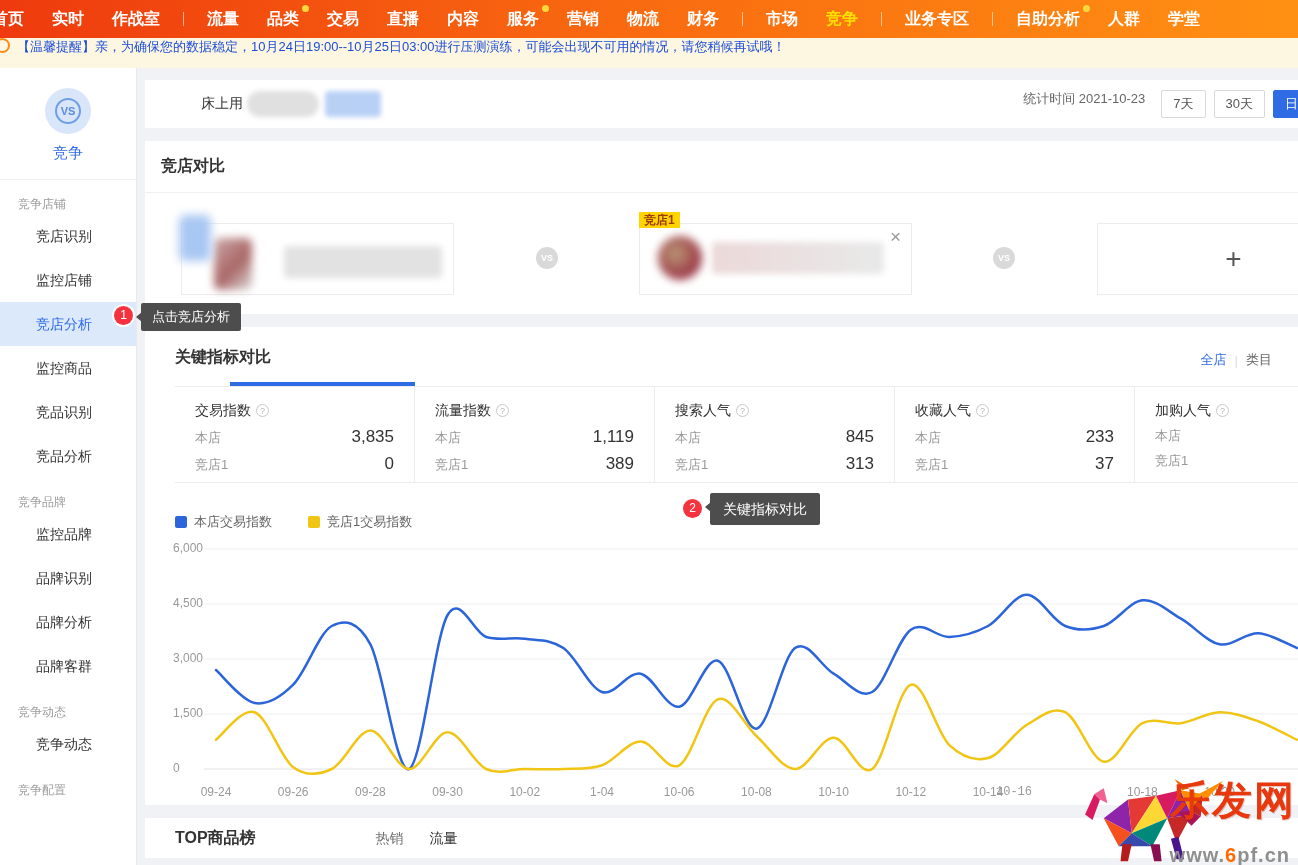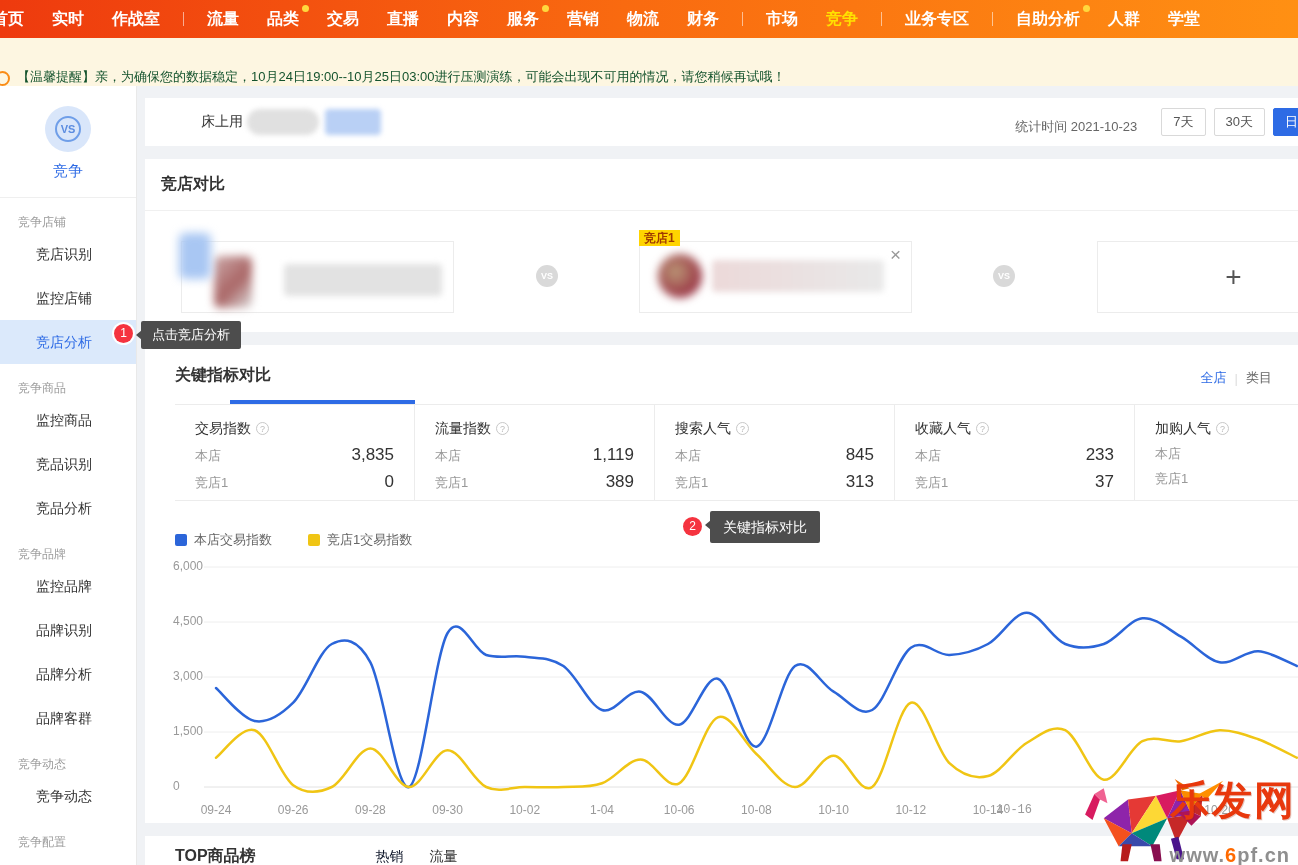--- a/index.html
+++ b/index.html
@@ -10,21 +10,21 @@
   .topnav{display:flex;align-items:center;height:38px;overflow:hidden;
     background:linear-gradient(90deg,#ee3a0e 0%,#f96a10 48%,#ff9013 100%)}
   .nav-item{position:relative;color:#fff;font-size:16px;font-weight:bold;line-height:38px;
     padding:0 14px;white-space:nowrap;cursor:pointer;text-decoration:none}
   .nav-item:first-child{margin-left:-22px}
   .nav-item.active{color:#ffe100}
   .nav-dot{position:absolute;top:5px;right:4px;width:7px;height:7px;border-radius:50%;background:#ffd83d}
   .nav-divider{width:1px;height:14px;background:rgba(255,255,255,.55);margin:0 9px;flex:none}
 
   
-  .notice{display:flex;align-items:flex-end;height:48px;background:#fdf6e1;color:#14532d;
+  .notice{display:flex;align-items:flex-start;height:30px;background:#fdf6e1;color:#1d4ed8;
     font-size:13px;gap:7px;overflow:hidden}
   .notice-icon{width:15px;height:15px;border:2px solid #fa8c16;border-radius:50%;margin-left:-5px;flex:none}
 
   
   .layout{display:flex;height:797px}
   .sidebar{width:137px;flex:none;background:#fff;border-right:1px solid #e9e9e9;overflow:visible;position:relative;z-index:30}
   .sb-top{text-align:center;padding:20px 0 16px;border-bottom:1px solid #efefef}
   .vs-avatar{width:46px;height:46px;margin:0 auto;border-radius:50%;background:#d9e6fa;
     display:flex;align-items:center;justify-content:center}
   .vs-avatar i{width:26px;height:26px;border:2px solid #6f9ee8;border-radius:50%;color:#5b8ce0;
@@ -44,21 +44,21 @@
   .sb-item .step-tip{left:calc(100% + 5px);top:1px}
 
   .main{flex:1;padding:12px 0 0 8px;overflow:hidden;position:relative}
 
   
   .mhead{display:flex;align-items:center;height:48px;background:#fff;padding-left:56px}
   .store-name{font-size:14px;color:#333;white-space:nowrap}
   .redact{display:inline-block;border-radius:13px;filter:blur(2.5px)}
   .r-gray{width:72px;height:26px;background:#e0e0e0;margin-left:4px}
   .r-blue{width:56px;height:26px;background:#b9d0f5;border-radius:4px;margin-left:6px}
-  .mhead-right{margin-left:auto;display:flex;align-items:flex-end;gap:8px}
+  .mhead-right{margin-left:auto;display:flex;align-items:flex-start;}
   .stat-time{color:#666;font-size:13px;margin-right:16px;white-space:nowrap}
   .btn{font-size:13px;color:#555;background:#fff;border:1px solid #d9d9d9;border-radius:2px;
     padding:4px 11px;cursor:pointer;white-space:nowrap}
   .btn.primary{background:#2e6be5;border-color:#2e6be5;color:#fff;margin-right:-12px}
 
   
   .card{background:#fff;margin-top:13px;position:relative}
   .card-title{font-size:16px;font-weight:bold;color:#333}
 
   .c1-head{padding:15px 16px;border-bottom:1px solid #f0f0f0}
@@ -109,21 +109,21 @@
 
   .chart{position:relative;height:264px;margin:12px 0 0 20px}
   .ylab{position:absolute;left:8px;font-size:12px;color:#999}
   .chart-svg{position:absolute;left:39px;top:8px;width:calc(100% - 39px);height:220px;overflow:visible}
   .xlab{position:absolute;top:244px;font-size:12px;color:#999;transform:translateX(-50%);white-space:nowrap}
 
   
   .c3{padding:10px 30px;height:40px;display:flex;align-items:baseline}
   .c3-tabs{display:flex;gap:26px;margin-left:120px;font-size:14px}
   .c3-tab{color:#333;cursor:pointer}
-  .c3-tab.active{color:#0f172a}
+  .c3-tab.active{color:#737373}
 
   
   .watermark{position:absolute;right:0;top:778px;width:218px;height:87px;z-index:60;pointer-events:none}
   .bull{position:absolute;left:0;bottom:2px;width:152px;height:84px}
   .wm-name{position:absolute;right:2px;top:0;font-family:"DejaVu Serif","Liberation Serif",serif;
     font-size:40px;font-weight:900;color:#e8380d;letter-spacing:2px;line-height:44px;
     text-shadow:1px 1px 0 rgba(150,30,0,.25)}
   .wm-url{position:absolute;right:8px;top:66px;font-size:20px;font-weight:bold;color:#8f8f8f;letter-spacing:1px}
   .wm-url .orange{color:#ff6a00}
 </style>
@@ -166,21 +166,20 @@
       <div class="vs-avatar">
           <i>VS</i>
         </div>
       <div class="sb-module">竞争</div>
     </div>
     <div id="sidebar-menu">
         <div class="sb-group-title">竞争店铺</div>
         <div class="sb-item">竞店识别</div>
         <div class="sb-item">监控店铺</div>
         <div class="sb-item active">竞店分析<i class="badge">1</i><div class="step-tip">点击竞店分析</div></div>
-        <div class="sb-group-title">竞争商品</div>
         <div class="sb-item">监控商品</div>
         <div class="sb-item">竞品识别</div>
         <div class="sb-item">竞品分析</div>
         <div class="sb-group-title">竞争品牌</div>
         <div class="sb-item">监控品牌</div>
         <div class="sb-item">品牌识别</div>
         <div class="sb-item">品牌分析</div>
         <div class="sb-item">品牌客群</div>
         <div class="sb-group-title">竞争动态</div>
         <div class="sb-item">竞争动态</div>

